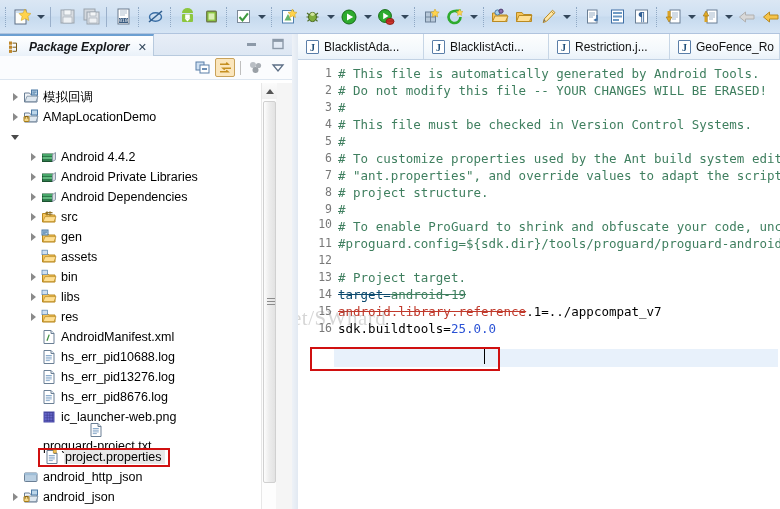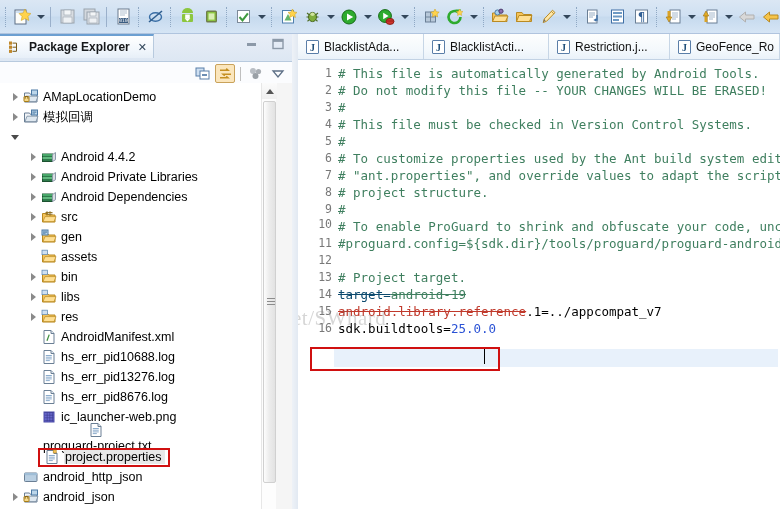--- a/index.html
+++ b/index.html
@@ -56,23 +56,24 @@
   .tb-icon { display:block; }
 
   
   .left-panel {
     position: absolute; left: 0; top: 34px;
     width: 292px; height: 475px;
     background: #ffffff;
   }
   .pe-tabrow {
     position: relative;
-    height: 28px;
+    height: 22px;
     background: linear-gradient(to bottom,#e8eef7,#dde7f3);
     border-bottom: 1px solid #b8cade;
+    font-style: italic;
   }
   .pe-tab {
     position: absolute; left: 0; top: 0;
     height: 24px;
     display: flex; align-items: center;
     padding: 0 6px 0 6px;
     background: linear-gradient(to bottom,#ffffff 0%,#f2f7fc 60%,#e7eff8 100%);
     border-right: 1px solid #b8cade;
     border-top: 2px solid #6c9fd1;
   }
@@ -574,41 +575,41 @@
         <div class="row" style="padding-left: 8px;">
           <span class="twisty">
             <i></i>
           </span>
           <span style="display: inline-flex; align-items: center;">
             <span class="ico">
               <svg width="16" height="16" viewBox="0 0 16 16">
                 <path d="M1.5 13V4h5l1.2 1.6H14V13z" fill="#f0f3f6" stroke="#6a7f95"></path>
                 <path d="M2 12.6 4 7.2h11L13 12.6z" fill="#dfe8f0" stroke="#6a7f95" stroke-width="0.7"></path>
                 <rect x="8.5" y="1" width="6" height="5" fill="#bcd6ea" stroke="#4d7aa5"></rect>
-                <rect x="1" y="7.5" width="5" height="5" rx="0.6" fill="#f6d98a" stroke="#a87d16"></rect>
-                <path d="M2.2 9.6V8.6a1.3 1.3 0 0 1 2.6 0v1" fill="none" stroke="#7b5c18" stroke-width="1"></path>
-              </svg>
-            </span>
-            <span class="lbl">AMapLocationDemo</span>
+                <path d="M9.4 2h4M9.4 3.4h4M9.4 4.8h2.6" stroke="#4d7aa5" stroke-width="0.7"></path>
+              </svg>
+            </span>
+            <span class="lbl">模拟回调</span>
           </span>
         </div>
         <div class="row" style="padding-left: 8px;">
           <span class="twisty">
             <i></i>
           </span>
           <span style="display: inline-flex; align-items: center;">
             <span class="ico">
               <svg width="16" height="16" viewBox="0 0 16 16">
                 <path d="M1.5 13V4h5l1.2 1.6H14V13z" fill="#f0f3f6" stroke="#6a7f95"></path>
                 <path d="M2 12.6 4 7.2h11L13 12.6z" fill="#dfe8f0" stroke="#6a7f95" stroke-width="0.7"></path>
                 <rect x="8.5" y="1" width="6" height="5" fill="#bcd6ea" stroke="#4d7aa5"></rect>
-                <path d="M9.4 2h4M9.4 3.4h4M9.4 4.8h2.6" stroke="#4d7aa5" stroke-width="0.7"></path>
-              </svg>
-            </span>
-            <span class="lbl">模拟回调</span>
+                <rect x="1" y="7.5" width="5" height="5" rx="0.6" fill="#f6d98a" stroke="#a87d16"></rect>
+                <path d="M2.2 9.6V8.6a1.3 1.3 0 0 1 2.6 0v1" fill="none" stroke="#7b5c18" stroke-width="1"></path>
+              </svg>
+            </span>
+            <span class="lbl">AMapLocationDemo</span>
           </span>
         </div>
         <div class="row" style="padding-left: 8px;">
           <span class="twisty open">
             <i></i>
           </span>
         </div>
         <div class="row" style="padding-left: 26px;">
           <span class="twisty">
             <i></i>

